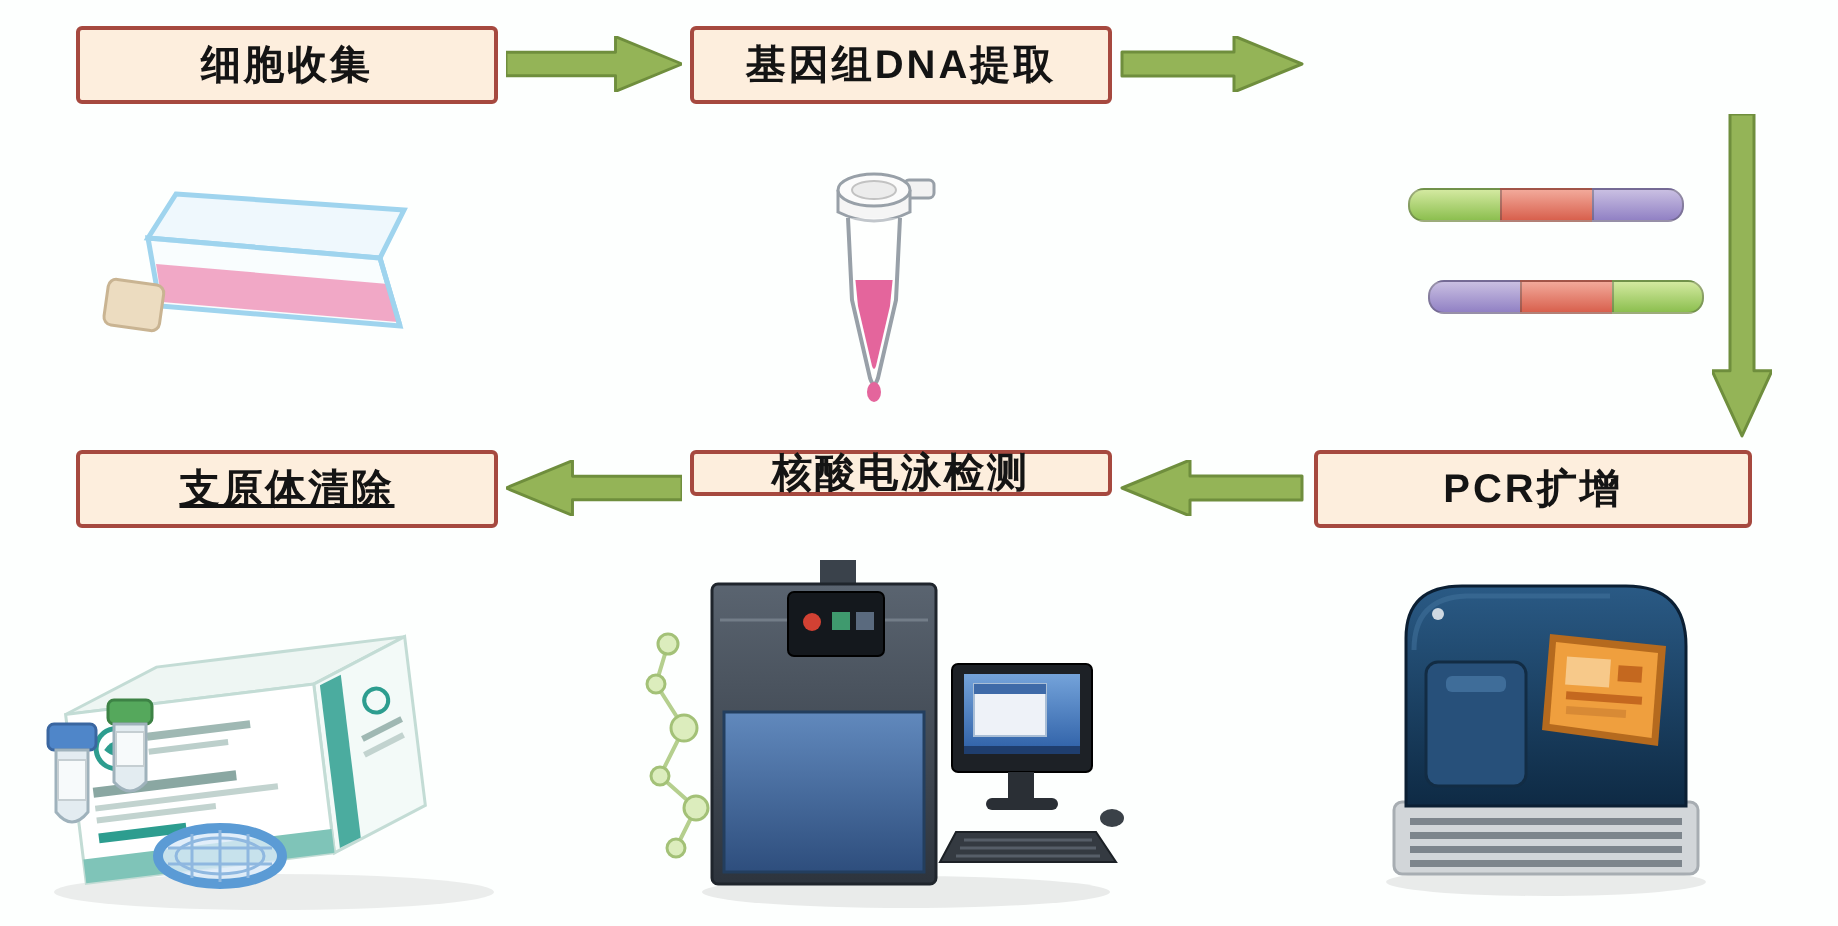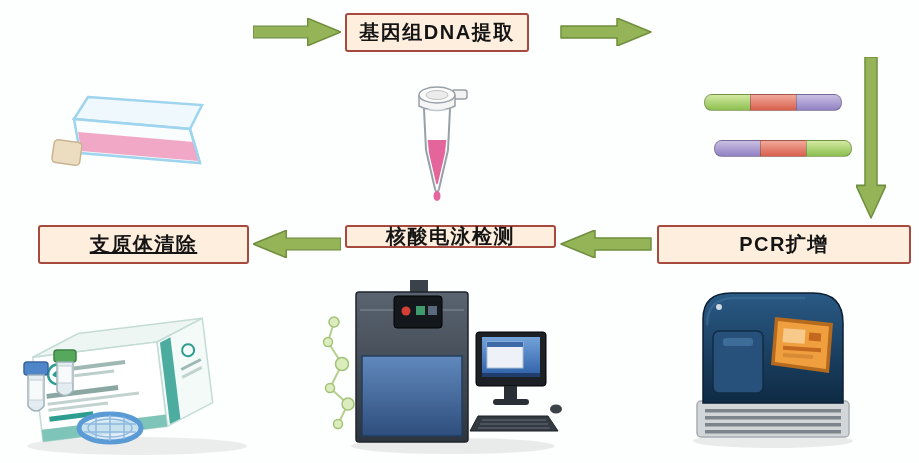--- a/index.html
+++ b/index.html
@@ -13,40 +13,43 @@
   .canvas{
     position:relative;width:919px;height:463px;background:#fdfffe;
     overflow:hidden;margin:0 auto;
   }
   .step-box{
     position:absolute;display:flex;align-items:center;justify-content:center;
     background:var(--box-bg);border:2px solid var(--box-border);border-radius:3px;
     font-weight:bold;font-size:20px;color:#141414;letter-spacing:1.5px;
   }
   #box-1{left:38px;top:13px;width:211px;height:39px;}
-  #box-2{left:345px;top:13px;width:184px;height:39px;}
+  #box-2{left:345px;top:13px;width:211px;height:39px;}
   #box-3{left:657px;top:13px;width:219px;height:39px;}
-  #box-4{left:657px;top:225px;width:254px;height:39px;}
+  #box-4{left:657px;top:225px;width:219px;height:39px;}
   #box-5{left:345px;top:225px;width:211px;height:23px;}
   #box-6{left:38px;top:225px;width:211px;height:39px;text-decoration:underline;}
   .abs{position:absolute;}
   .arrow polygon{fill:var(--arrow-fill);stroke:var(--arrow-stroke);stroke-width:1.5;stroke-linejoin:round;}
   .primer-bar{position:absolute;display:flex;height:17px;}
   .primer-seg{width:46px;height:17px;border:1px solid rgba(60,60,60,0.35);border-right-width:0;}
   .primer-seg:last-child{border-right-width:1px;border-radius:0 8px 8px 0;}
   .primer-seg:first-child{border-radius:8px 0 0 8px;}
   .seg-green{background:linear-gradient(#d3e9a0,#8cbf4f);}
   .seg-red{background:linear-gradient(#f2a99a,#d8604d);}
   .seg-purple{background:linear-gradient(#c9bfe2,#9181c4);}
 </style>
 </head>
 <body>
 
 <div class="canvas">
 
+  <div class="step-box" id="box-1">
+    <span>细胞收集</span>
+  </div>
   <div class="step-box" id="box-2">
     <span>基因组DNA提取</span>
   </div>
   <div class="step-box" id="box-4">
     <span>PCR扩增</span>
   </div>
   <div class="step-box" id="box-5">
     <span>核酸电泳检测</span>
   </div>
   <div class="step-box" id="box-6">

